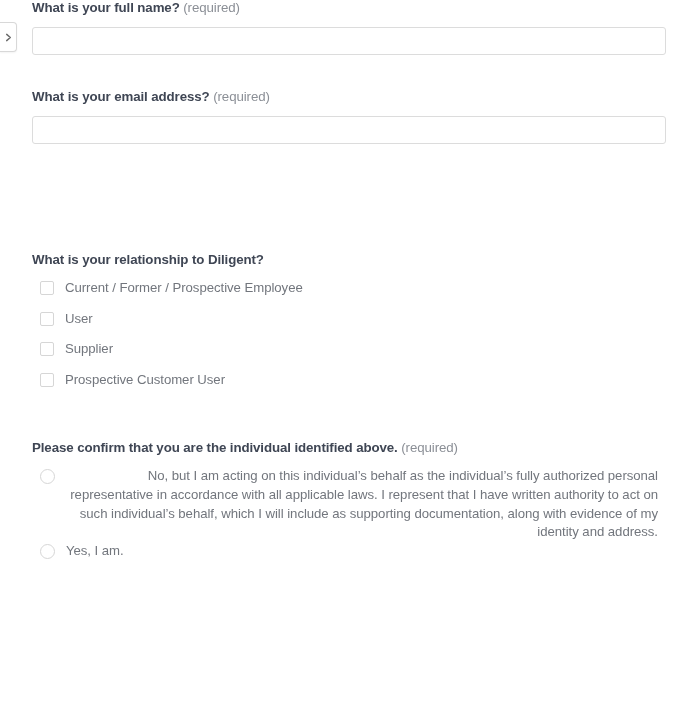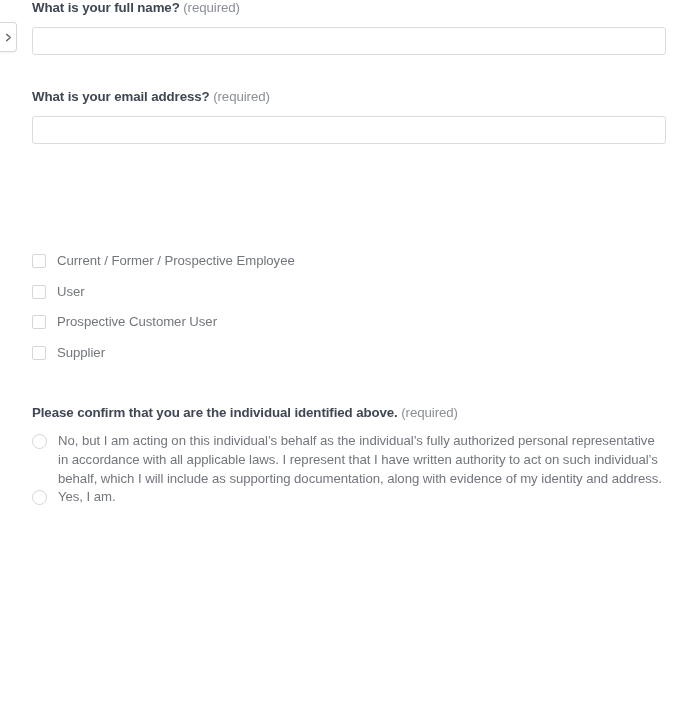--- a/index.html
+++ b/index.html
@@ -80,23 +80,24 @@
     color: #444;
     padding: 0 8px;
     outline: none;
   }
 
   
   .gap-input { height: 34px; }
 
   
   .choices {
-    margin: 0;
+    margin: 8px;
     padding: 0;
     list-style: none;
+    text-align: right;
   }
   .choice-row {
     display: flex;
     align-items: flex-start;
     margin-bottom: 12px;
     cursor: pointer;
   }
   .choice-row:last-child { margin-bottom: 0; }
 
   .box {
@@ -161,36 +162,40 @@
     </div>
     <input class="text-input" type="text" value="" placeholder="" style="">
   </div>
   <div class="gap-input"></div>
 
   <div class="gap-input"></div>
 
   <div style="height:40px"></div>
 
   <div class="field-group section-checkboxes">
+    <div class="q-label">
+      <span>What is your relationship to Diligent?</span>
+      <span class="req"></span>
+    </div>
     <ul class="choices">
       <li class="choice-row">
         <span class="box"></span>
         <span class="choice-text">Current / Former / Prospective Employee</span>
       </li>
       <li class="choice-row">
         <span class="box"></span>
         <span class="choice-text">User</span>
       </li>
       <li class="choice-row">
         <span class="box"></span>
+        <span class="choice-text">Supplier</span>
+      </li>
+      <li class="choice-row">
+        <span class="box"></span>
         <span class="choice-text">Prospective Customer User</span>
-      </li>
-      <li class="choice-row">
-        <span class="box"></span>
-        <span class="choice-text">Supplier</span>
       </li>
     </ul>
   </div>
   <div style="height:43px"></div>
 
   <div class="field-group section-radios">
     <div class="q-label">
       <span>Please confirm that you are the individual identified above.</span>
       <span class="req">(required)</span>
     </div>

